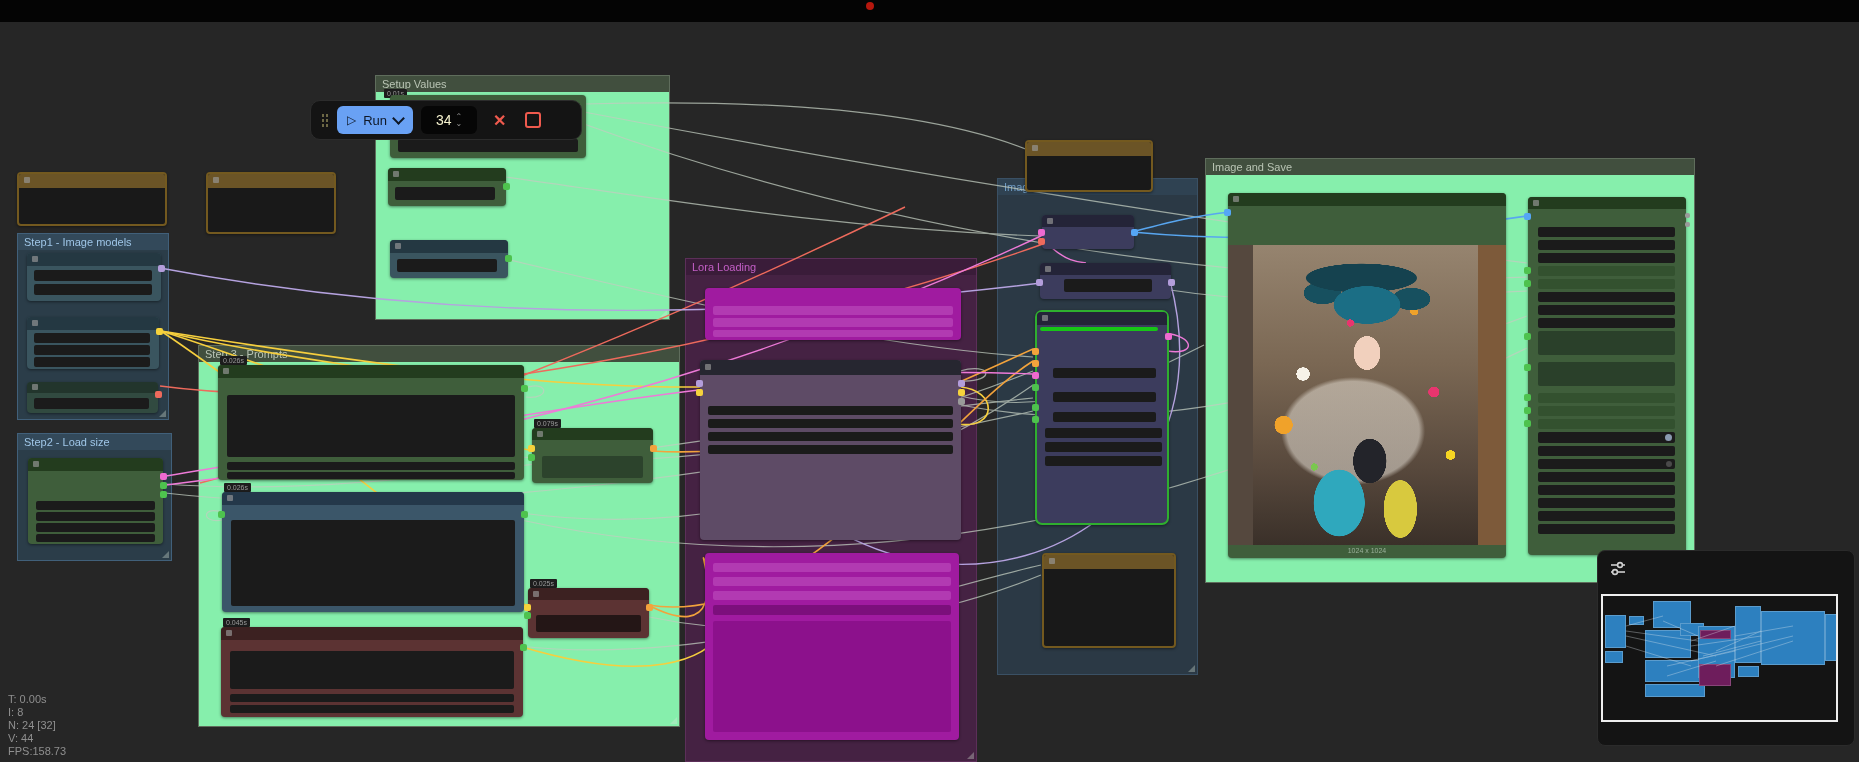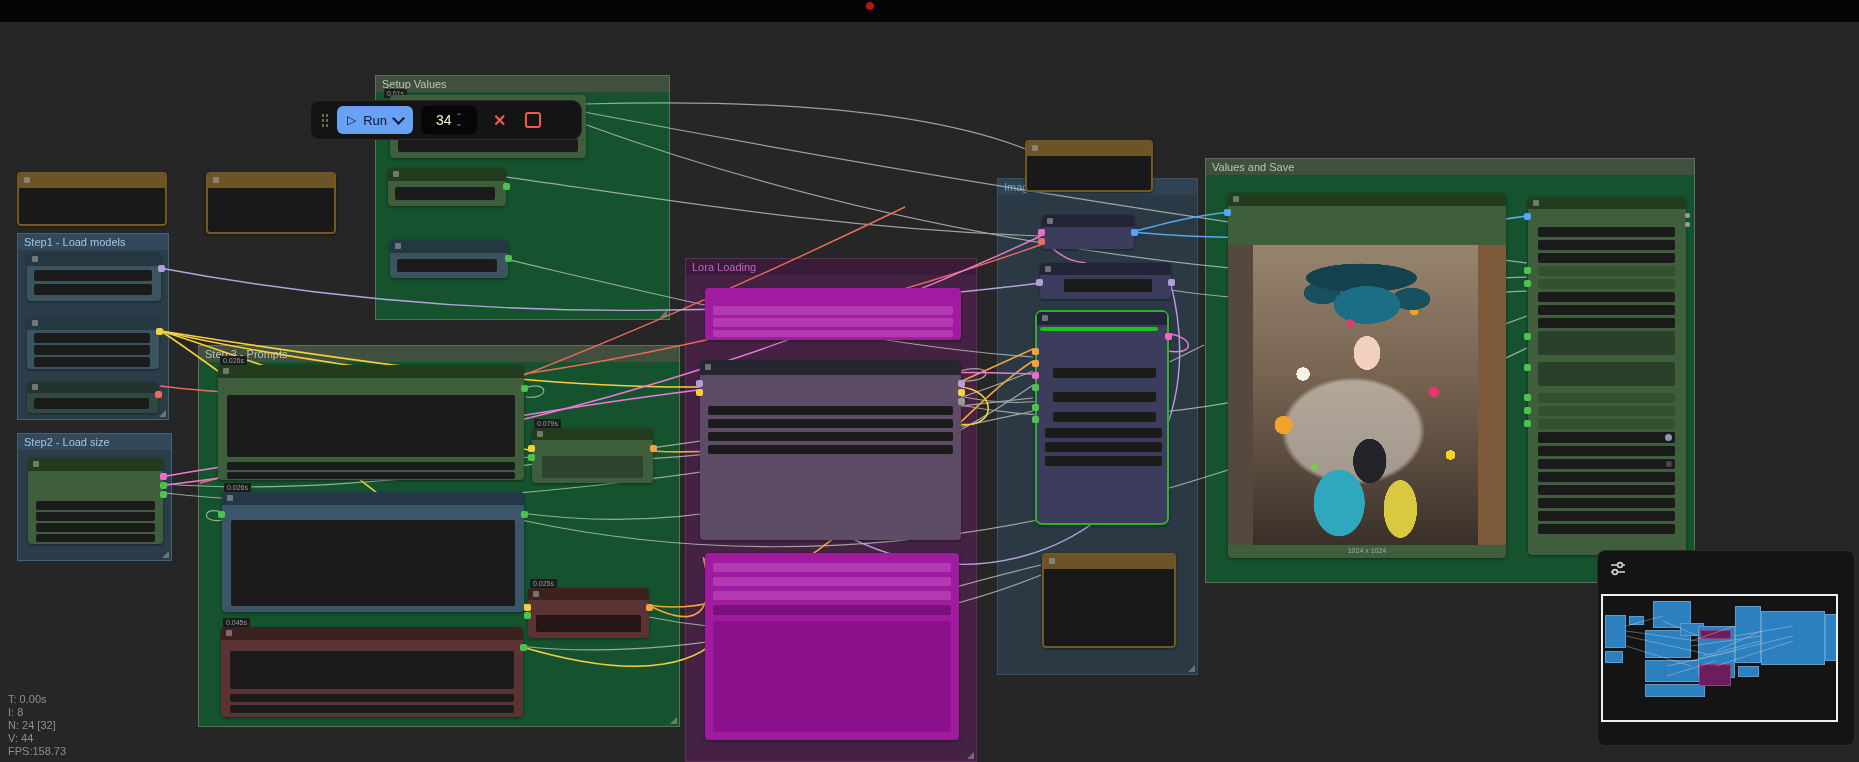--- a/index.html
+++ b/index.html
@@ -1,20 +1,20 @@
 <!DOCTYPE html>
 <html><head>
 <meta charset="utf-8">
 <style>
   html,body{margin:0;padding:0}
   body{width:1859px;height:762px;background:#262626;font-family:"Liberation Sans",sans-serif;overflow:hidden;position:relative}
   
   .grp{position:absolute;border:1px solid;box-sizing:border-box}
   .grp-hd{height:16px;font-size:11px;line-height:16px;padding:0 6px;white-space:nowrap;overflow:hidden}
-  .grp.green{background:#14532d;border-color:#5f6d5c}.grp.green .grp-hd{background:#414f3e;color:#b9c4b4}
+  .grp.green{background:#86efac;border-color:#5f6d5c}.grp.green .grp-hd{background:#414f3e;color:#b9c4b4}
   .grp.blue{background:#2b3d49;border-color:#41607a}.grp.blue .grp-hd{background:#33495a;color:#9fc6e8}
   .grp.imgg{background:#2b3945;border-color:#3a5064}.grp.imgg .grp-hd{background:#2f4252;color:#6f9cc4}
   .grp.mag{background:#452243;border-color:#5c2f59}.grp.mag .grp-hd{background:#3a1c39;color:#c45fc7}
   .grp::after{content:"";position:absolute;right:2px;bottom:2px;border-left:7px solid transparent;border-bottom:7px solid rgba(215,228,215,.35)}
   
   .node{position:absolute;z-index:2;border-radius:4px;box-shadow:0 1px 3px rgba(0,0,0,.45);box-sizing:border-box}
   .nt{height:13px;border-radius:4px 4px 0 0;position:relative}
   .sq{position:absolute;left:5px;top:3px;width:6px;height:6px;background:#9a9a9a;opacity:.65;border-radius:1px}
   .row,.ta{position:absolute;background:#1b1b1b;border-radius:2px}
   .n-green{background:#3f5e3b}.n-green .nt{background:#233c1e}
@@ -87,36 +87,36 @@
   svg{display:block}
   #links{position:absolute;left:0;top:0;z-index:1;pointer-events:none}
 </style>
 </head>
 <body>
 
 <div class="grp green" style="left:375px;top:75px;width:295px;height:245px">
   <div class="grp-hd">Setup Values</div>
 </div>
 <div class="grp blue" style="left:17px;top:233px;width:152px;height:187px">
-  <div class="grp-hd">Step1 - Load models</div>
+  <div class="grp-hd">Step1 - Image models</div>
 </div>
 <div class="grp blue" style="left:17px;top:433px;width:155px;height:128px">
   <div class="grp-hd">Step2 - Load size</div>
 </div>
 <div class="grp green" style="left:198px;top:345px;width:482px;height:382px">
   <div class="grp-hd">Step 3 - Prompts</div>
 </div>
 <div class="grp mag" style="left:685px;top:258px;width:292px;height:504px">
   <div class="grp-hd">Lora Loading</div>
 </div>
 <div class="grp imgg" style="left:997px;top:178px;width:201px;height:497px">
   <div class="grp-hd">Image</div>
 </div>
 <div class="grp green" style="left:1205px;top:158px;width:490px;height:425px">
-  <div class="grp-hd">Values and Save</div>
+  <div class="grp-hd">Image and Save</div>
 </div>
 
 <svg id="links" width="1859" height="762" viewBox="0 0 1859 762">
   <g fill="none" stroke="#c2cdc0" stroke-width="1.2" opacity="0.75">
     <path d="M505,177 C640,195 820,228 1041,236"></path>
       <path d="M505,259 C680,300 860,345 1033,357"></path>
     <path d="M584,112 C860,165 1220,225 1527,263"></path>
       <path d="M584,124 C860,225 1220,290 1527,277"></path>
     <path d="M584,104 C800,98 950,115 1040,155"></path>
       <path d="M520,457 C700,472 880,432 1033,371"></path>

